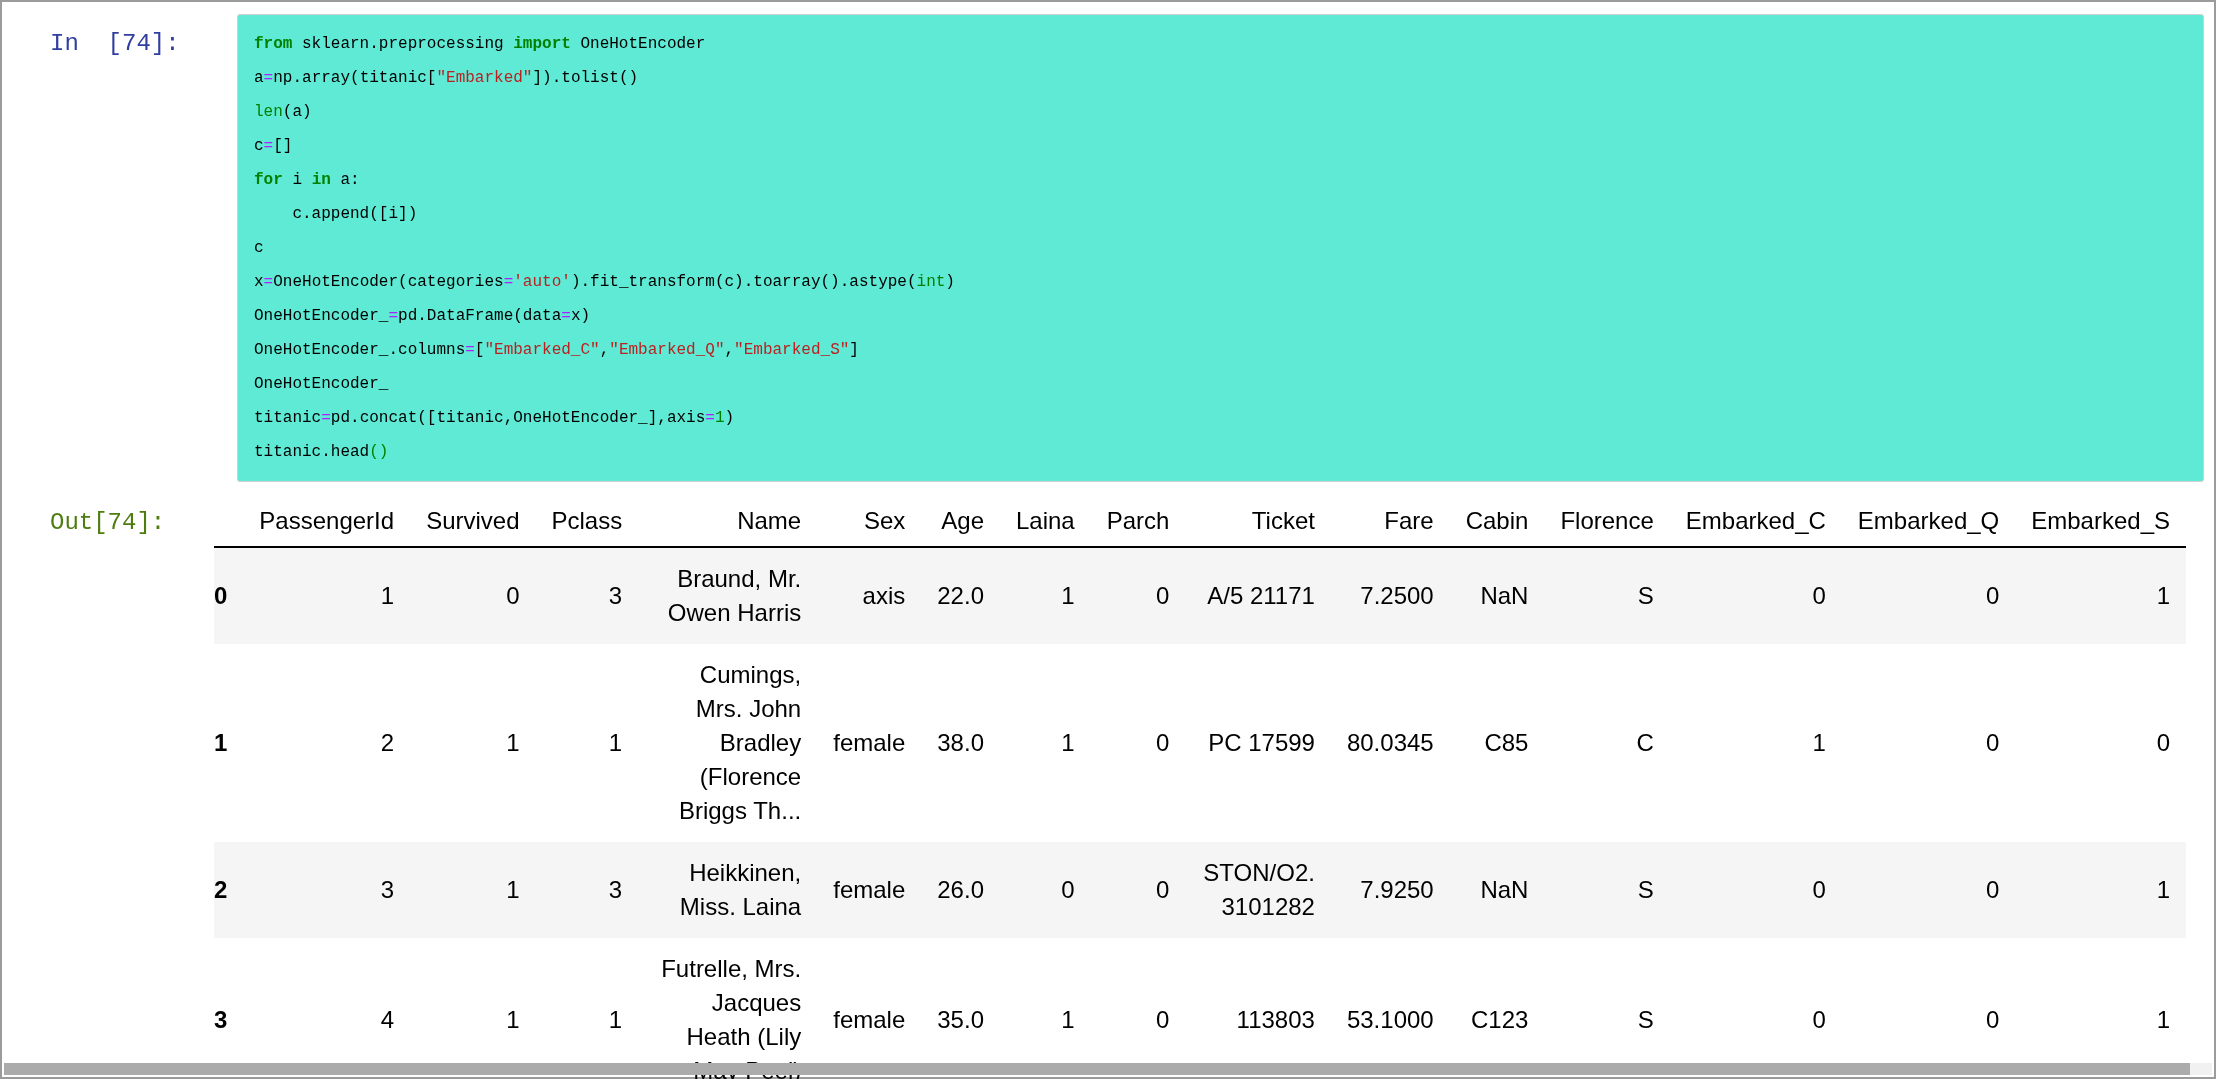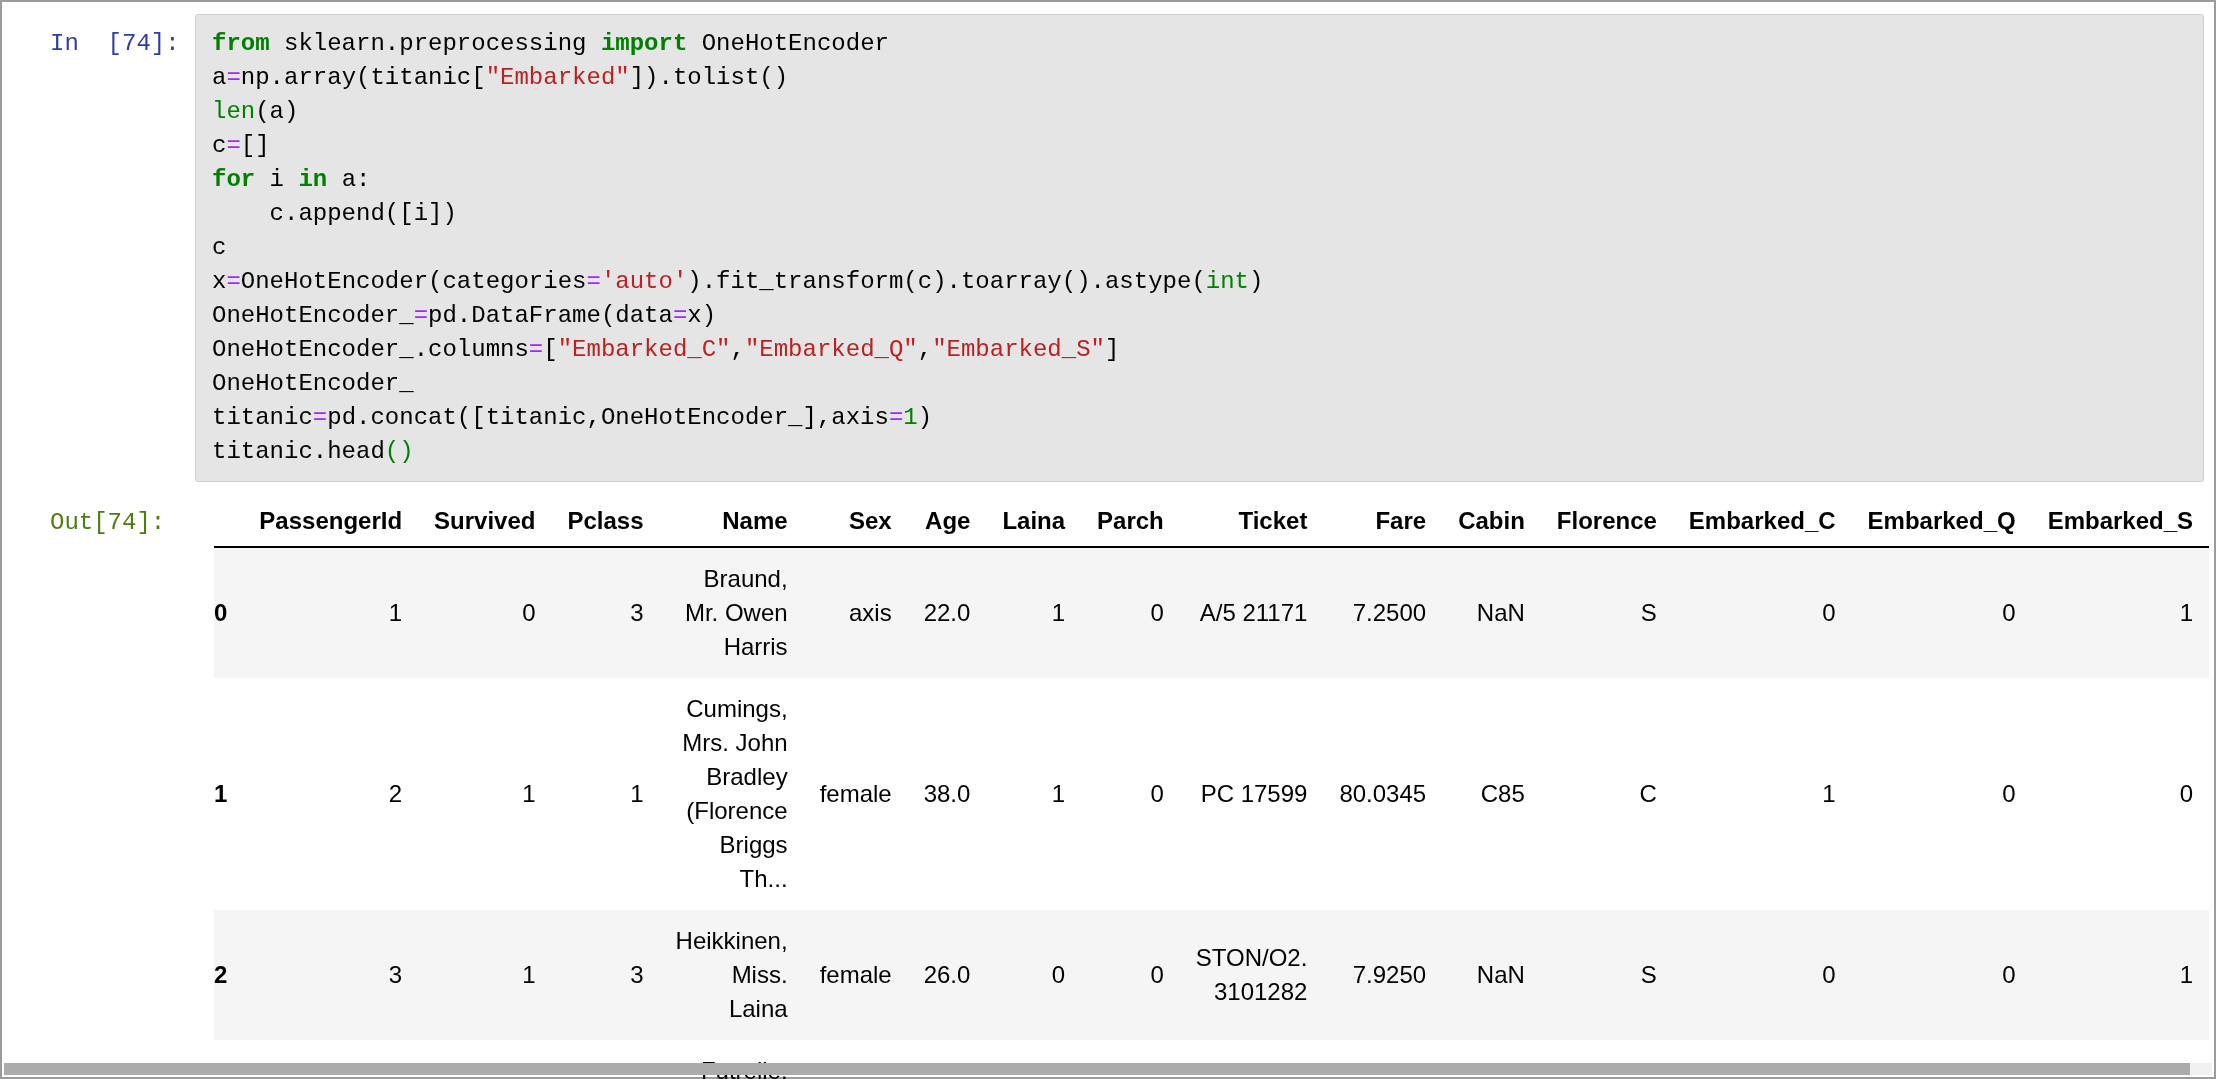--- a/index.html
+++ b/index.html
@@ -5,52 +5,52 @@
   html,body { margin:0; padding:0; }
   body {
     width:2216px; height:1079px; position:relative; overflow:hidden;
     background:#e9e9e9; font-family:"Liberation Sans", sans-serif;
   }
   .frame {
     position:absolute; left:0; top:0; width:2216px; height:1079px;
     box-sizing:border-box; border:2px solid #9b9b9b; background:#ffffff;
   }
   
-  .cell-row { display:flex; align-items:flex-start; padding:12px 10px 0 0; }
+  .cell-row { display:flex; align-items:flex-start; padding:12px 10px 0 0;gap:42px; }
   .prompt {
     flex:none; width:142px; margin-left:48px;
     font-family:"Liberation Mono", monospace; font-size:24px;
     white-space:pre; line-height:34px;
   }
   .prompt.in  { color:#303F9F; padding-top:13px; }
   .prompt.out { color:#4d7c0f; padding-top:10px; }
   .codebox {
     flex:1; margin-left:3px; box-sizing:border-box;
-    background:#e5e5e5; border:1px solid #CFCFCF; border-radius:3px;
+    background:#5eead4; border:1px solid #CFCFCF; border-radius:3px;
     padding:12px 16px;
-    font-family:"Liberation Mono", monospace; font-size:24px; line-height:34px;
+    font-family:"Liberation Mono", monospace; font-size:16px; line-height:34px;
     color:#000; white-space:pre;
   }
   .code-line { height:34px; }
   .tok-kw  { color:#008000; font-weight:bold; }
   .tok-str { color:#BA2121; }
   .tok-op  { color:#AA22FF; }
   .tok-bi  { color:#008000; }
   .tok-num { color:#008000; }
   .tok-mb  { color:#008000; }
   .tok-pl  { color:#000000; }
   
   .out-row { display:flex; align-items:flex-start; margin-top:14px; }
   .output-area { flex:1; padding-left:22px; }
   table.dataframe {
     border-collapse:collapse; width:1972px; table-layout:auto;
     font-size:24px; color:#000;
   }
   table.dataframe thead th {
-    font-weight:bold; text-align:right; vertical-align:bottom;
+    font-weight:normal; text-align:right; vertical-align:bottom;
     padding:10px 16px; border-bottom:2px solid #000; line-height:30px;
   }
   table.dataframe thead th.corner { padding:10px 0; }
   table.dataframe tbody th {
     font-weight:bold; text-align:left; vertical-align:middle;
     padding:14px 16px 14px 0; line-height:30px;
   }
   table.dataframe tbody td {
     text-align:right; vertical-align:middle;
     padding:14px 16px; line-height:34px;

